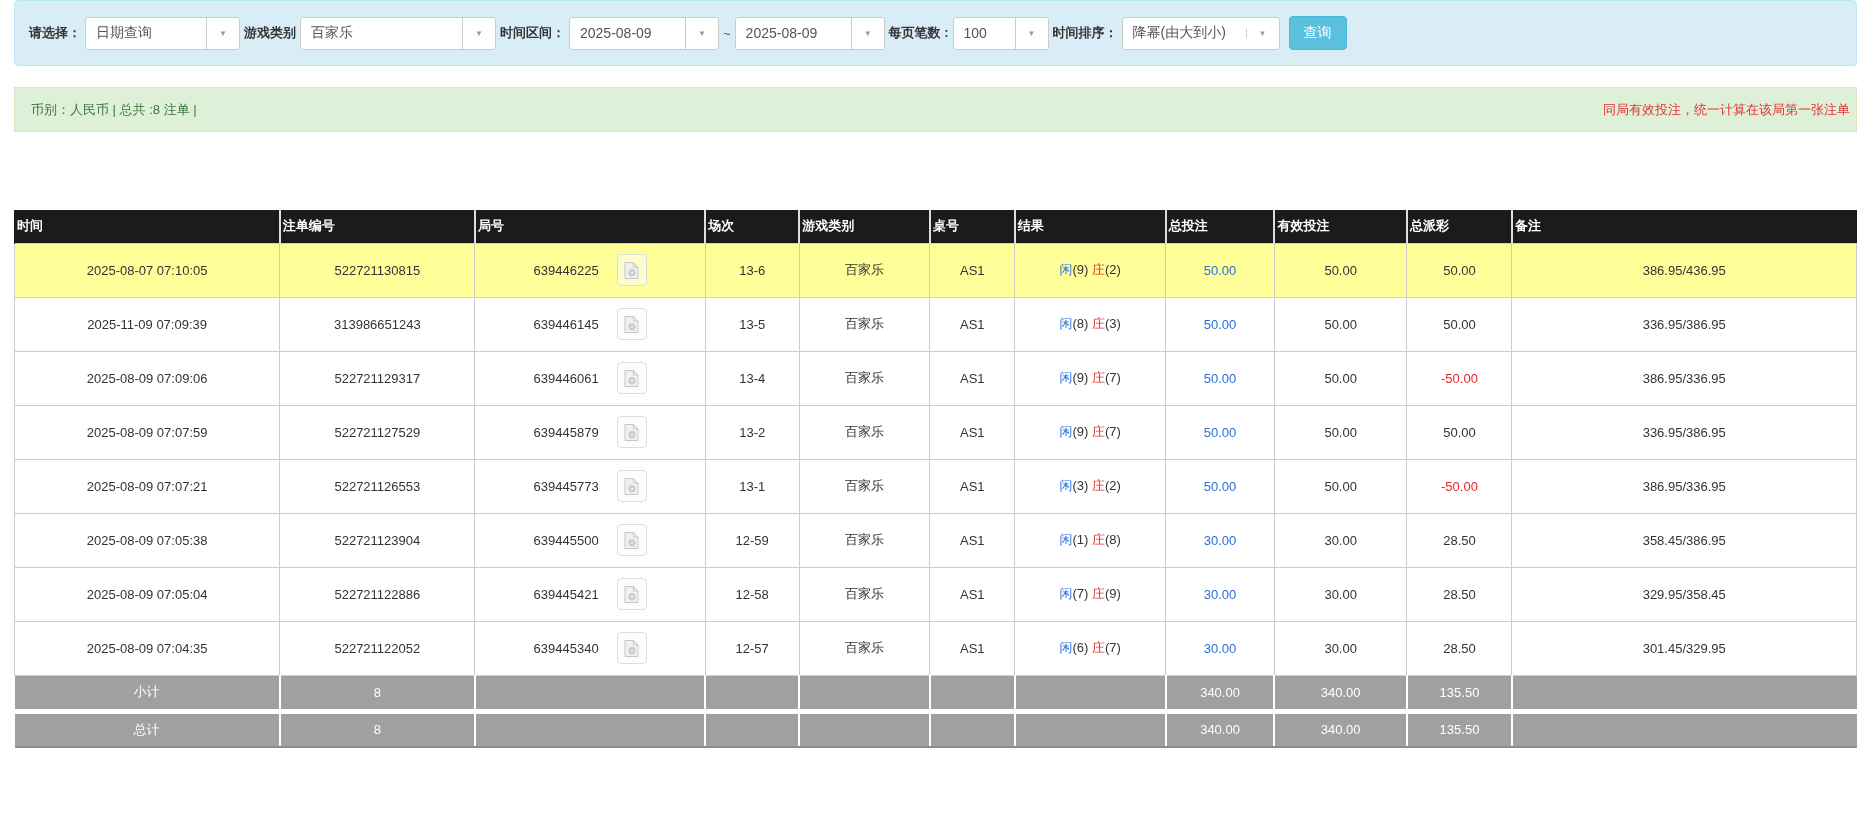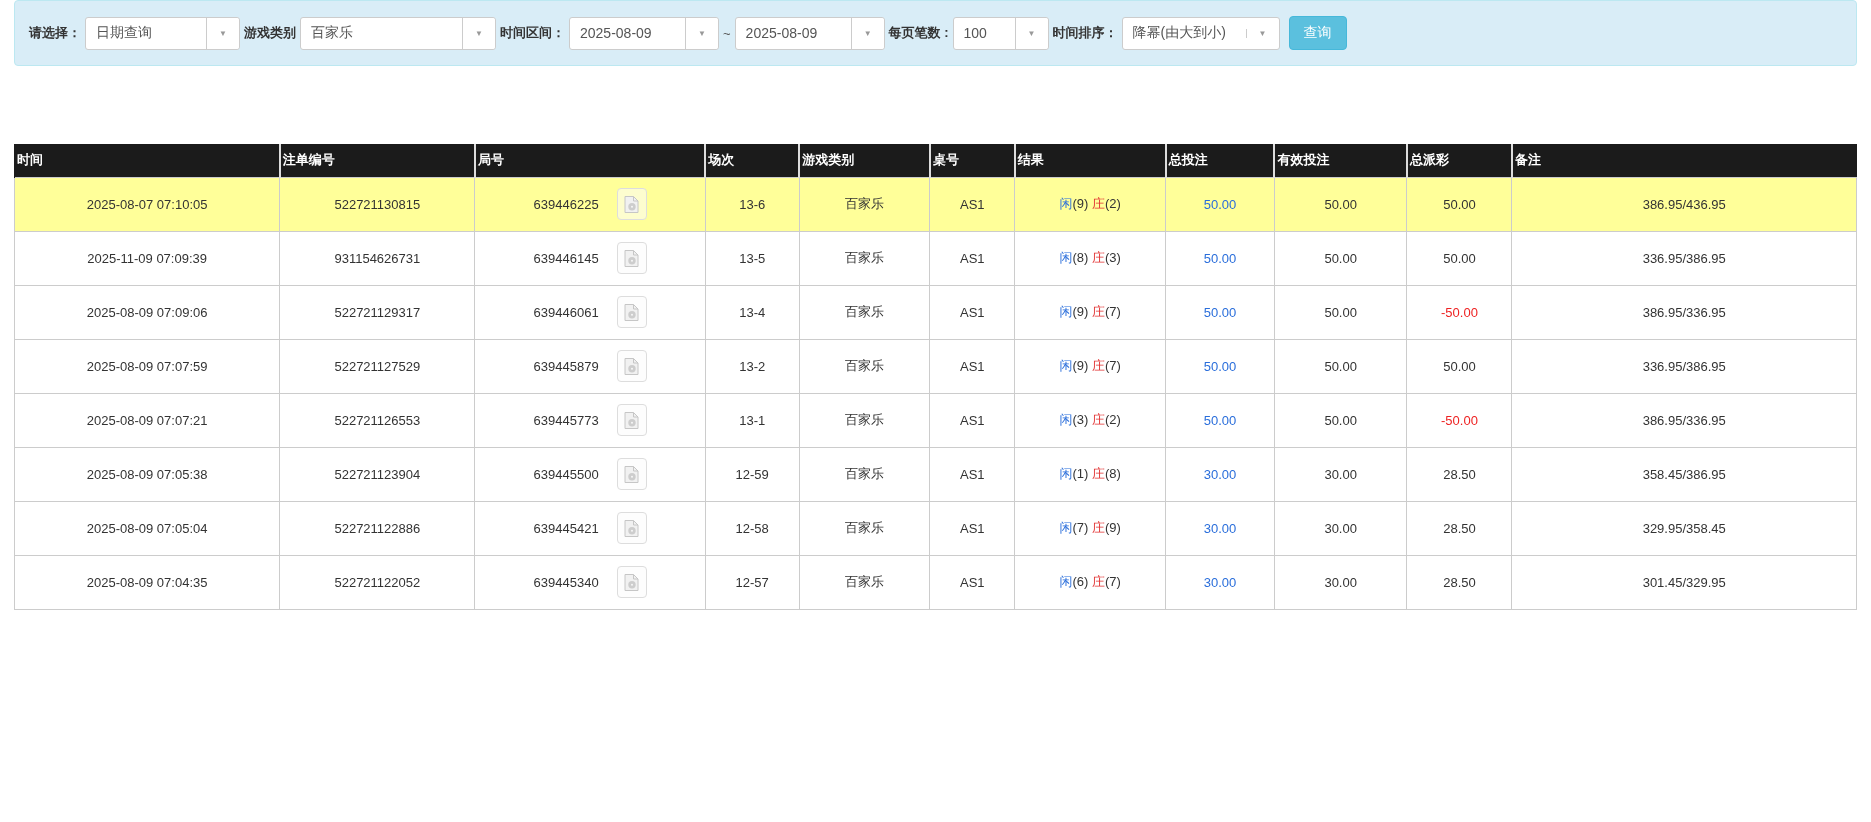--- a/index.html
+++ b/index.html
@@ -127,20 +127,24 @@
 
     <span class="flabel">时间排序：</span>
     <div class="sel w158">
       <span class="sel-text">降幂(由大到小)</span>
       <span class="sel-btn">▼</span>
     </div>
 
     <button class="btn-query">查询</button>
   </div>
 
+  <div class="info-bar">
+    <span class="info-left">币别：人民币 | 总共 :8 注单 |</span>
+    <span class="info-right">同局有效投注，统一计算在该局第一张注单</span>
+  </div>
 
   <div class="table-wrap">
     <table class="bets">
         <colgroup>
           <col style="width: 14.4%;">
           <col style="width: 10.6%;">
           <col style="width: 12.5%;">
           <col style="width: 5.1%;">
           <col style="width: 7.1%;">
           <col style="width: 4.6%;">
@@ -184,21 +188,21 @@
             <td>百家乐</td>
             <td>AS1</td>
             <td><span class="res-player">闲</span><span>(9) </span><span class="res-banker">庄</span><span>(2)</span></td>
             <td><a class="bet-link">50.00</a></td>
             <td>50.00</td>
             <td>50.00</td>
             <td>386.95/436.95</td>
           </tr>
           <tr>
             <td>2025-11-09 07:09:39</td>
-            <td>931154626731</td>
+            <td>313986651243</td>
             <td><span class="round-cell">
                 <span>639446145</span>
                 <button class="vid-btn">
                   <svg width="15" height="17" viewBox="0 0 15 17">
                     <path d="M1 0.5 H9.5 L14 5 V16.5 H1 Z" fill="#f1f1f1" stroke="#c6c6c6"></path>
                     <path d="M9.5 0.5 V5 H14" fill="none" stroke="#c6c6c6"></path>
                     <circle cx="8" cy="10.8" r="3.7" fill="#cdcdcd"></circle>
                     <circle cx="8" cy="10.8" r="1" fill="#f6f6f6"></circle>
                   </svg>
                 </button>
@@ -345,17 +349,43 @@
             <td>百家乐</td>
             <td>AS1</td>
             <td><span class="res-player">闲</span><span>(6) </span><span class="res-banker">庄</span><span>(7)</span></td>
             <td><a class="bet-link">30.00</a></td>
             <td>30.00</td>
             <td>28.50</td>
             <td>301.45/329.95</td>
           </tr>
         </tbody>
         <tfoot>
+          <tr>
+            <td>小计</td>
+            <td>8</td>
+            <td></td>
+            <td></td>
+            <td></td>
+            <td></td>
+            <td></td>
+            <td>340.00</td>
+            <td>340.00</td>
+            <td>135.50</td>
+            <td></td>
+          </tr>
+          <tr class="total-row">
+            <td>总计</td>
+            <td>8</td>
+            <td></td>
+            <td></td>
+            <td></td>
+            <td></td>
+            <td></td>
+            <td>340.00</td>
+            <td>340.00</td>
+            <td>135.50</td>
+            <td></td>
+          </tr>
         </tfoot>
       </table>
   </div>
 
 </div>
 
 </body></html>

